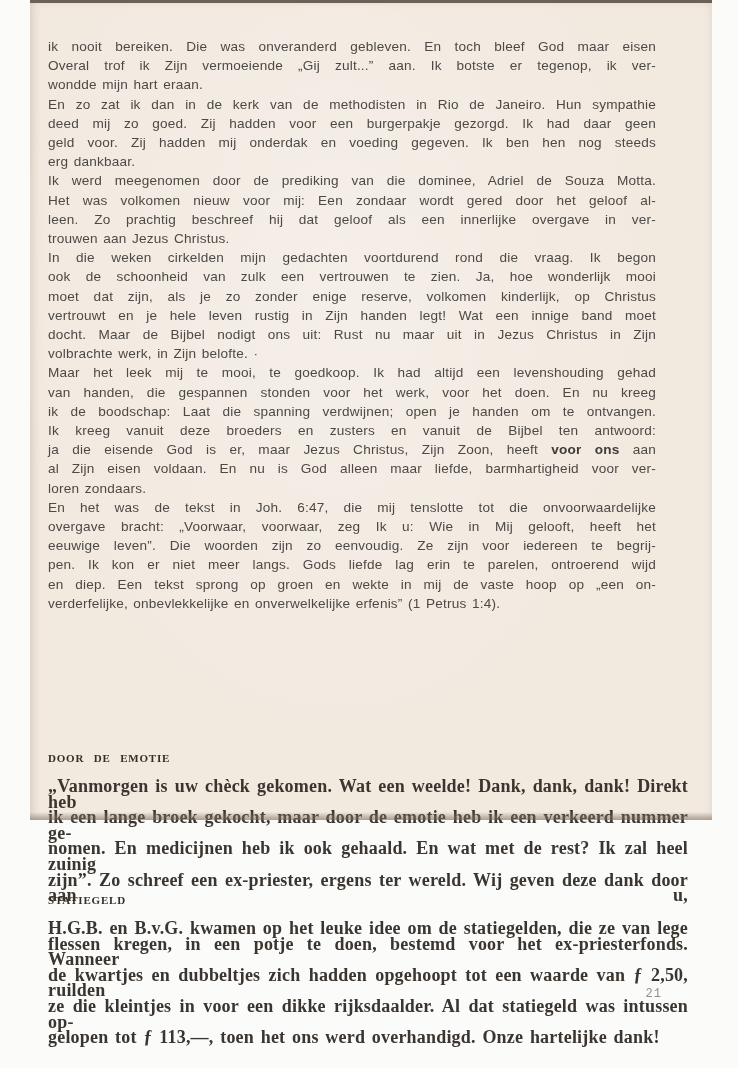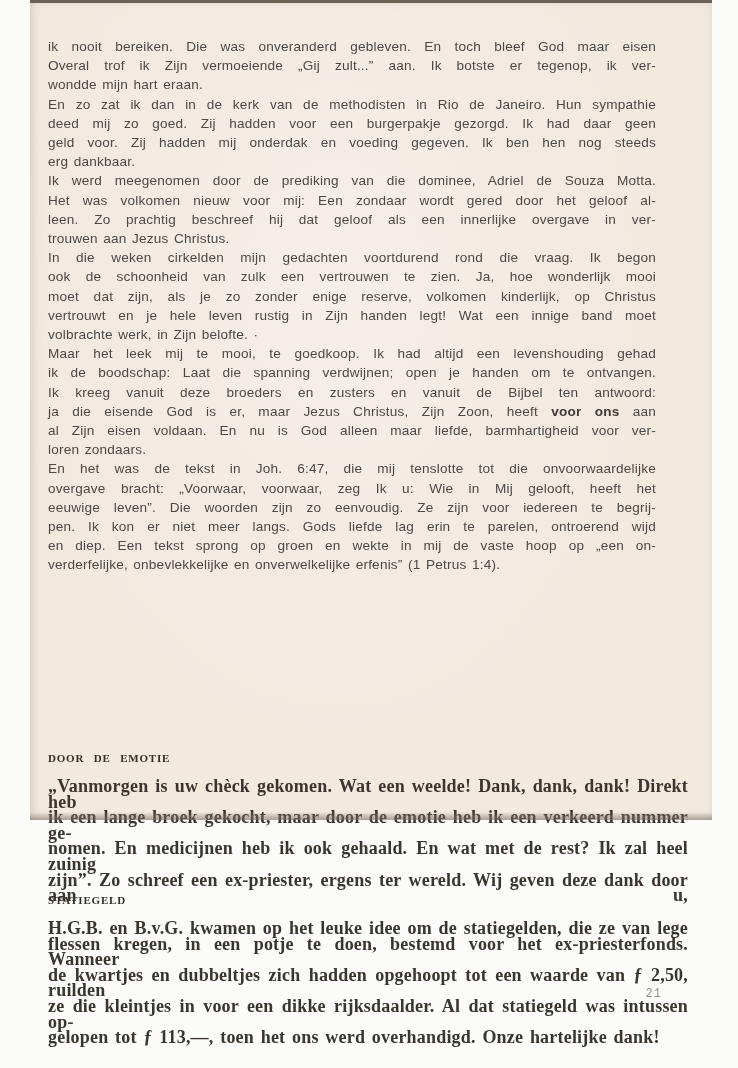--- a/index.html
+++ b/index.html
@@ -96,24 +96,26 @@
         <div class="line"><span>Ik werd meegenomen door de prediking van die dominee, Adriel de Souza Motta.</span></div>
         <div class="line"><span>Het was volkomen nieuw voor mij: Een zondaar wordt gered door het geloof al-</span></div>
         <div class="line"><span>leen. Zo prachtig beschreef hij dat geloof als een innerlijke overgave in ver-</span></div>
         <div class="line last"><span>trouwen aan Jezus Christus.</span></div>
       </div>
       <div class="para">
         <div class="line"><span>In die weken cirkelden mijn gedachten voortdurend rond die vraag. Ik begon</span></div>
         <div class="line"><span>ook de schoonheid van zulk een vertrouwen te zien. Ja, hoe wonderlijk mooi</span></div>
         <div class="line"><span>moet dat zijn, als je zo zonder enige reserve, volkomen kinderlijk, op Christus</span></div>
         <div class="line"><span>vertrouwt en je hele leven rustig in Zijn handen legt! Wat een innige band moet</span></div>
+        <div class="line"><span>docht. Maar de Bijbel nodigt ons uit: Rust nu maar uit in Jezus Christus in Zijn</span></div>
         <div class="line last"><span>volbrachte werk, in Zijn belofte.   ·</span></div>
       </div>
       <div class="para">
         <div class="line"><span>Maar het leek mij te mooi, te goedkoop. Ik had altijd een levenshouding gehad</span></div>
+        <div class="line"><span>van handen, die gespannen stonden voor het werk, voor het doen. En nu kreeg</span></div>
         <div class="line"><span>ik de boodschap: Laat die spanning verdwijnen; open je handen om te ontvangen.</span></div>
         <div class="line"><span>Ik kreeg vanuit deze broeders en zusters en vanuit de Bijbel ten antwoord:</span></div>
         <div class="line"><span>ja die eisende God is er, maar Jezus Christus, Zijn Zoon, heeft </span><b>voor ons</b><span> aan</span></div>
         <div class="line"><span>al Zijn eisen voldaan. En nu is God alleen maar liefde, barmhartigheid voor ver-</span></div>
         <div class="line last"><span>loren zondaars.</span></div>
       </div>
       <div class="para">
         <div class="line"><span>En het was de tekst in Joh. 6:47, die mij tenslotte tot die onvoorwaardelijke</span></div>
         <div class="line"><span>overgave bracht: „Voorwaar, voorwaar, zeg Ik u: Wie in Mij gelooft, heeft het</span></div>
         <div class="line"><span>eeuwige leven”. Die woorden zijn zo eenvoudig. Ze zijn voor iedereen te begrij-</span></div>

